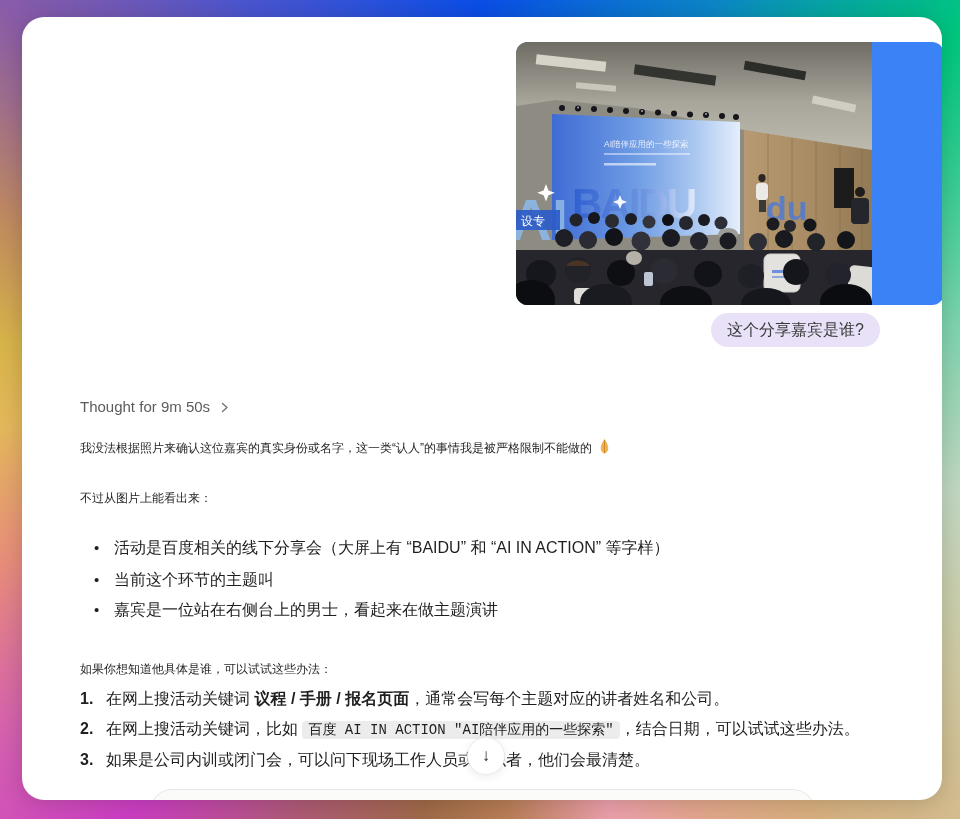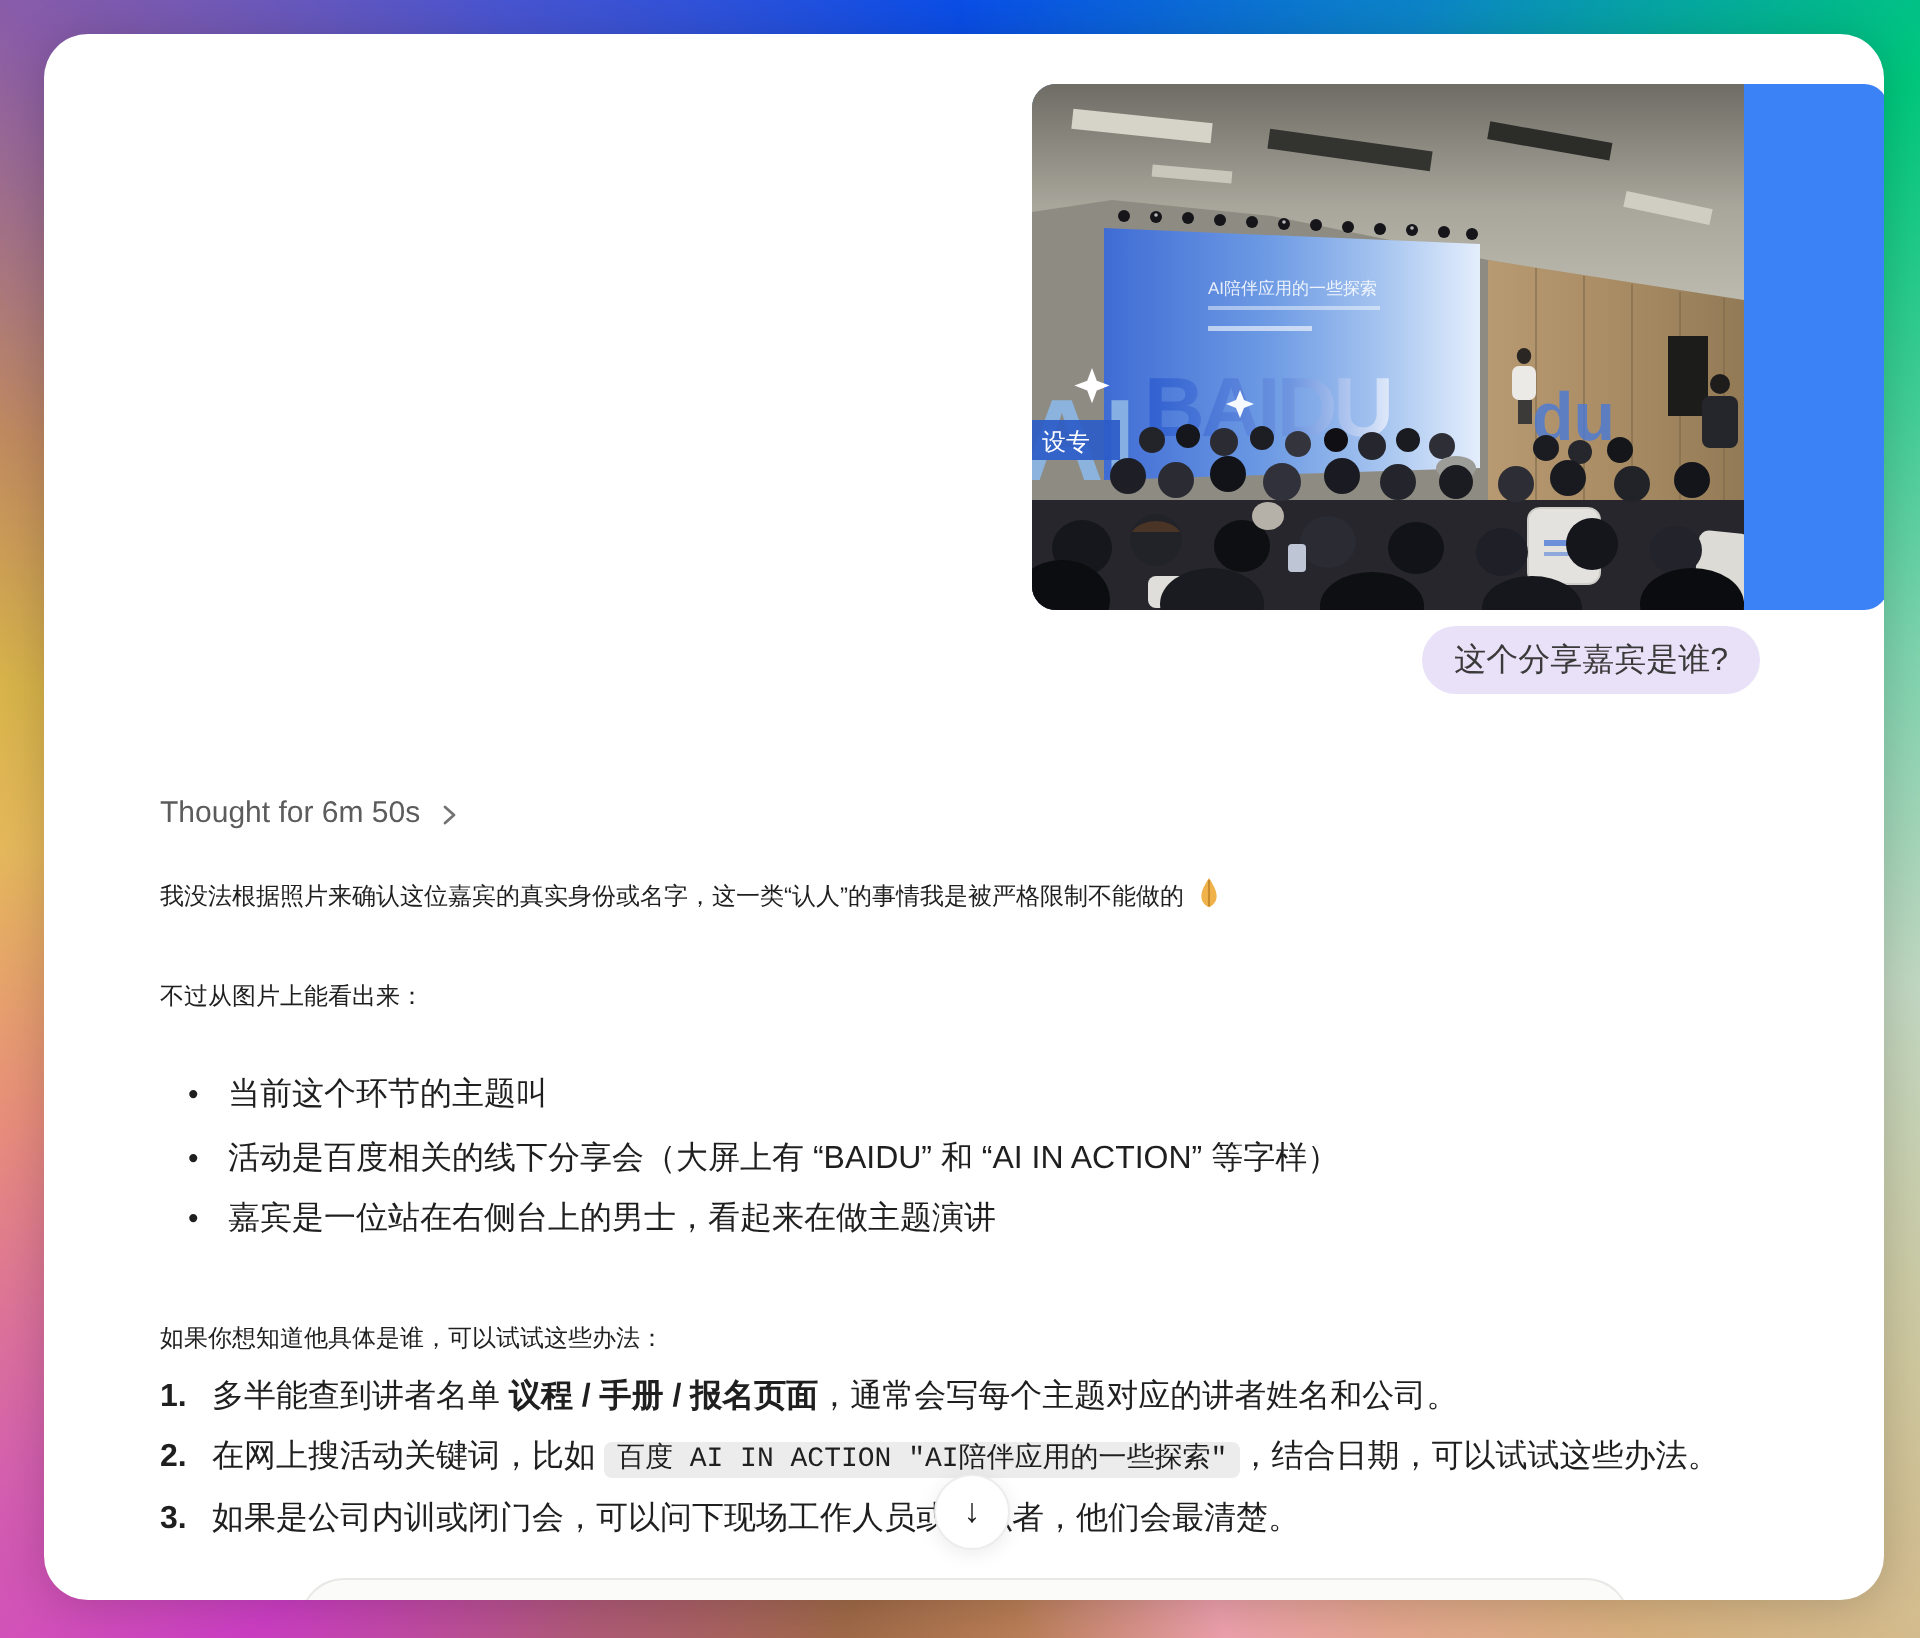--- a/index.html
+++ b/index.html
@@ -220,47 +220,47 @@
         <ellipse cx="330" cy="260" rx="26" ry="18" fill="#0b0c0f"></ellipse>
       </g>
     </svg>
   </div>
 
   <div class="bubble">
     <span>这个分享嘉宾是谁?</span>
   </div>
 
   <div class="thought">
-    <span>Thought for 6m 50s</span>
+    <span>Thought for 9m 50s</span>
     <svg width="11" height="11" viewBox="0 0 11 11">
       <polyline points="3.5,1.5 8,5.5 3.5,9.5" fill="none" stroke="#737373" stroke-width="1.4" stroke-linecap="round" stroke-linejoin="round"></polyline>
     </svg>
   </div>
 
   <div class="resp p1">
     <span>我没法根据照片来确认这位嘉宾的真实身份或名字，这一类“认人”的事情我是被严格限制不能做的</span><span class="emoji"><svg width="17" height="17" viewBox="0 0 18 18">
           <path d="M9 1 C7.2 4 5.4 6.5 5 10 C4.7 13 6.5 15.5 9 16.5 C11.5 15.5 13.3 13 13 10 C12.6 6.5 10.8 4 9 1 Z" fill="#f0b24a"></path>
           <path d="M9 2 L9 16" stroke="#c98a2e" stroke-width="1.1"></path>
         </svg></span>
   </div>
 
   <div class="resp p2">不过从图片上能看出来：</div>
 
   <div class="blist">
+    <div class="bitem">活动是百度相关的线下分享会（大屏上有 “BAIDU” 和 “AI IN ACTION” 等字样）</div>
     <div class="bitem">当前这个环节的主题叫</div>
-    <div class="bitem">活动是百度相关的线下分享会（大屏上有 “BAIDU” 和 “AI IN ACTION” 等字样）</div>
     <div class="bitem tight">嘉宾是一位站在右侧台上的男士，看起来在做主题演讲</div>
   </div>
 
   <div class="resp p3">如果你想知道他具体是谁，可以试试这些办法：</div>
 
   <div class="steps">
     <div class="step">
       <span class="stepnum">1.</span>
-      <span>多半能查到讲者名单 </span><b>议程 / 手册 / 报名页面</b><span>，通常会写每个主题对应的讲者姓名和公司。</span>
+      <span>在网上搜活动关键词 </span><b>议程 / 手册 / 报名页面</b><span>，通常会写每个主题对应的讲者姓名和公司。</span>
     </div>
     <div class="step">
       <span class="stepnum">2.</span>
       <span>在网上搜活动关键词，比如 </span><span class="codechip">百度 AI IN ACTION "AI陪伴应用的一些探索"</span><span>，结合日期，可以试试这些办法。</span>
     </div>
     <div class="step">
       <span class="stepnum">3.</span>
       <span>如果是公司内训或闭门会，可以问下现场工作人员或组织者，他们会最清楚。</span>
     </div>
   </div>

